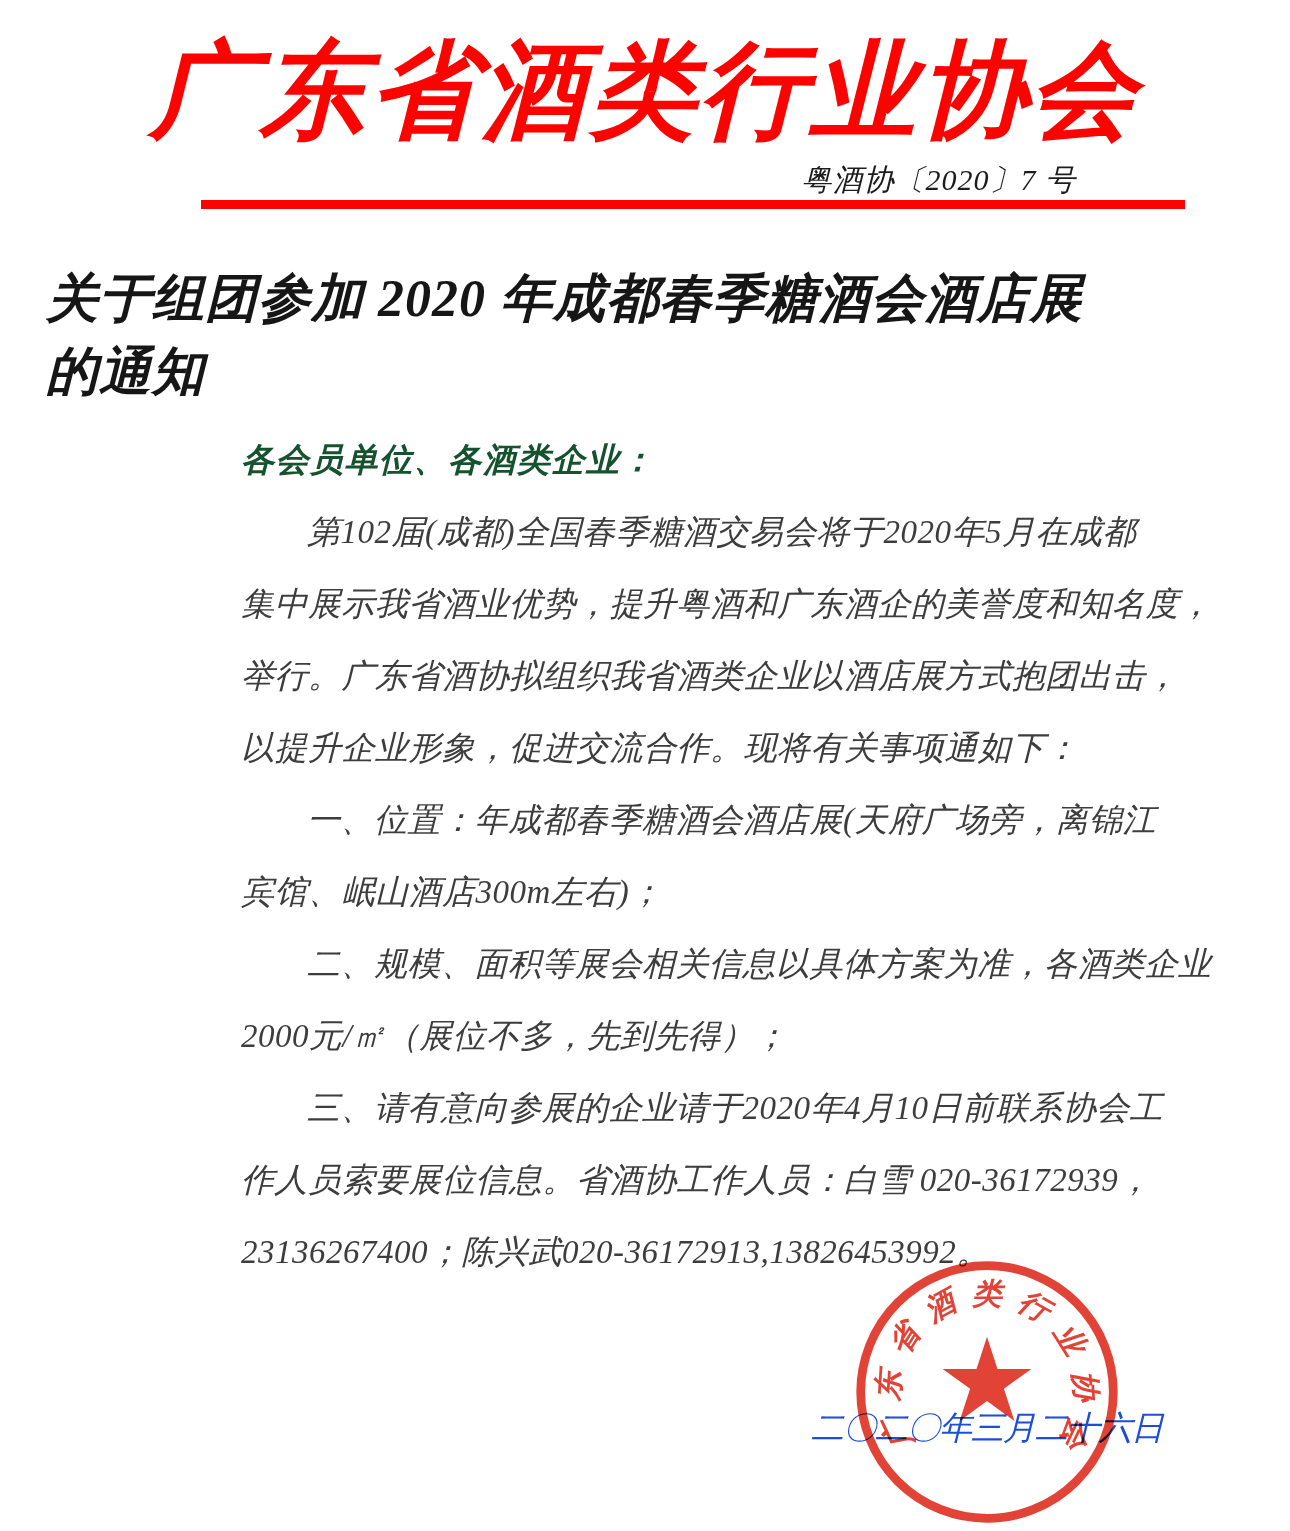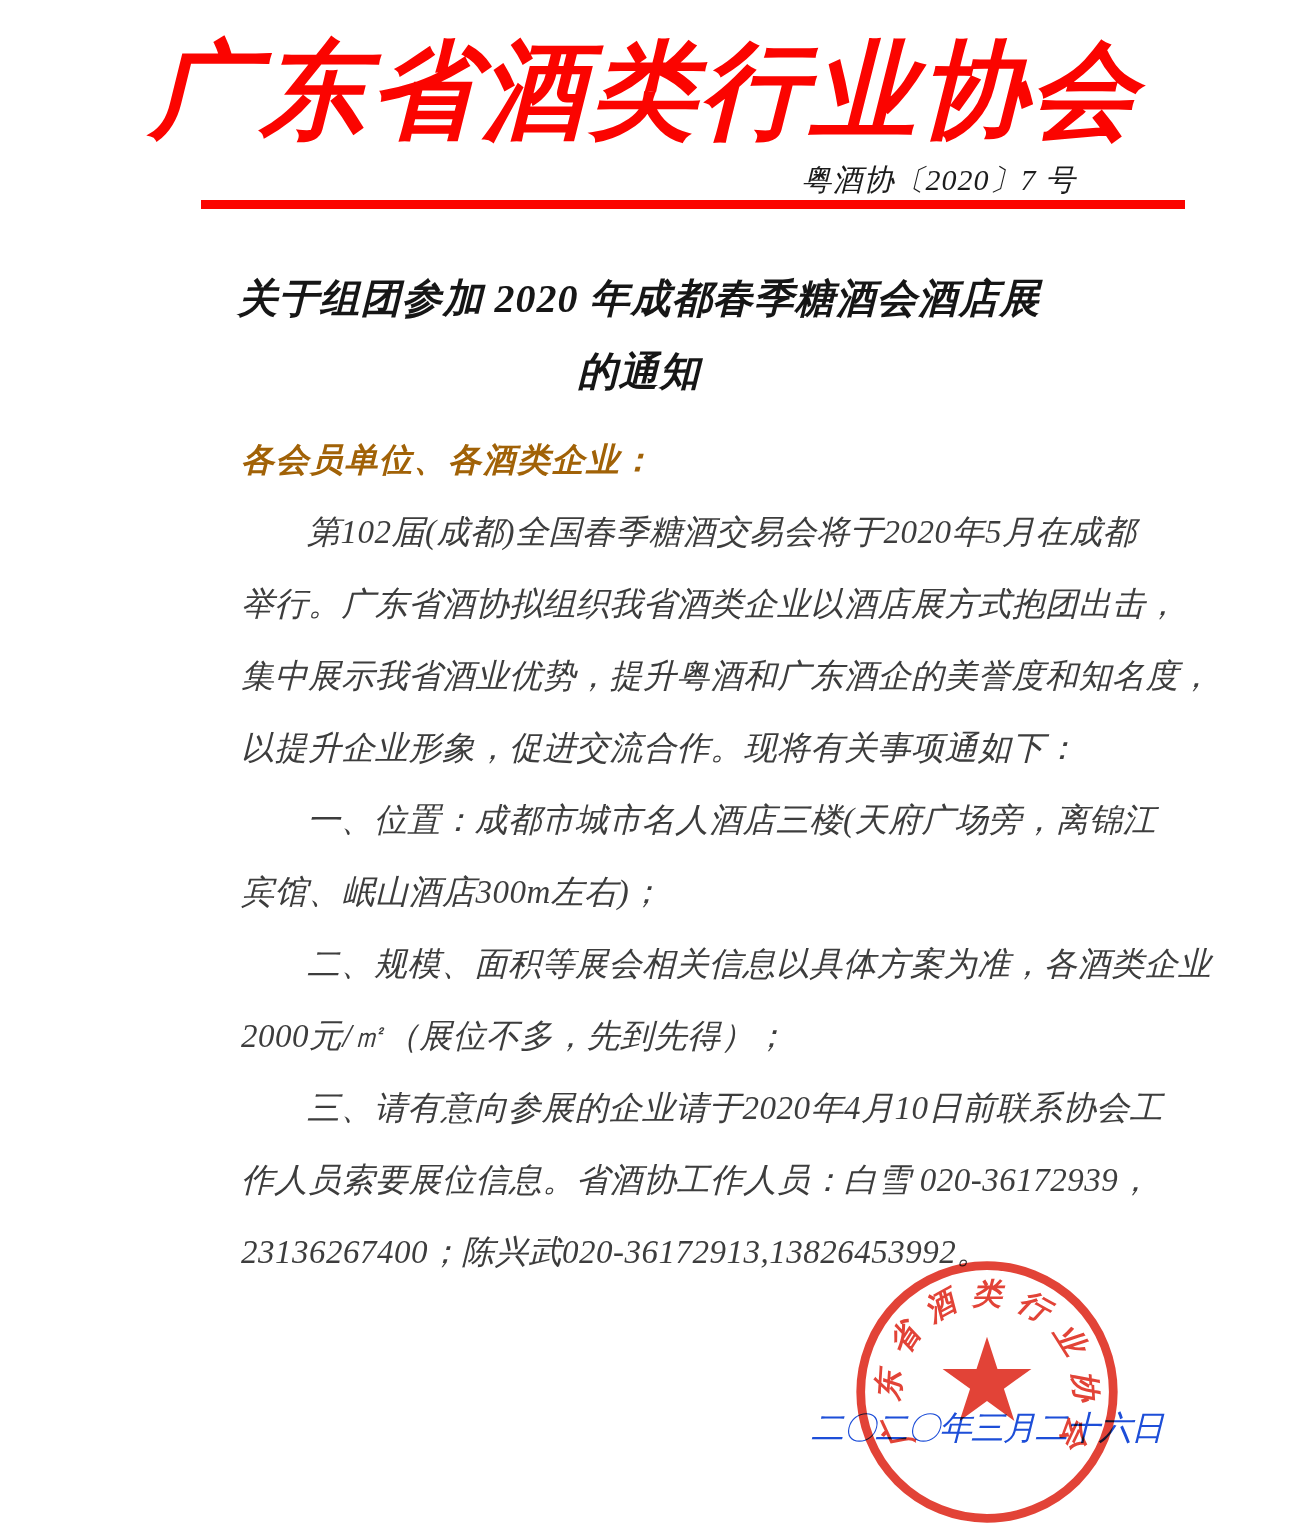--- a/index.html
+++ b/index.html
@@ -48,22 +48,22 @@
     left: 155px;
     width: 984px;
     height: 9px;
     background: var(--accent-red);
   }
   .doc-title {
     position: absolute;
     top: 252px;
     left: 0;
     right: 12px;
-    text-align: center;
-    font-size: 40px;
+    text-align: left;
+    font-size: 52px;
     font-weight: bold;
     color: var(--heading-text);
     line-height: 73px;
     letter-spacing: 1px;
   }
   .body-block {
     position: absolute;
     top: 414px;
     left: 195px;
     width: 950px;
@@ -72,21 +72,21 @@
     letter-spacing: 0.5px;
   }
   .body-line {
     line-height: 72px;
     height: 72px;
     white-space: nowrap;
   }
   .body-line.indent { text-indent: 2em; }
   .salutation {
     font-weight: bold;
-    color: #a16207;
+    color: #14532d;
     font-family: "Liberation Sans", "DejaVu Sans", sans-serif;
     letter-spacing: 1.5px;
   }
   .sign-date {
     position: absolute;
     top: 1396px;
     left: 765px;
     font-size: 33px;
     color: #1d4ed8;
     letter-spacing: -1px;
@@ -129,24 +129,24 @@
 
   <div class="doc-title">
     <div>关于组团参加 2020 年成都春季糖酒会酒店展</div>
     <div>的通知</div>
   </div>
 
   <div class="body-block">
     <div class="body-line salutation">各会员单位、各酒类企业：</div>
     <div id="body-lines">
         <div class="body-line indent">第102届(成都)全国春季糖酒交易会将于2020年5月在成都</div>
+        <div class="body-line">集中展示我省酒业优势，提升粤酒和广东酒企的美誉度和知名度，</div>
         <div class="body-line">举行。广东省酒协拟组织我省酒类企业以酒店展方式抱团出击，</div>
-        <div class="body-line">集中展示我省酒业优势，提升粤酒和广东酒企的美誉度和知名度，</div>
         <div class="body-line">以提升企业形象，促进交流合作。现将有关事项通如下：</div>
-        <div class="body-line indent">一、位置：成都市城市名人酒店三楼(天府广场旁，离锦江</div>
+        <div class="body-line indent">一、位置：年成都春季糖酒会酒店展(天府广场旁，离锦江</div>
         <div class="body-line">宾馆、岷山酒店300m左右)；</div>
         <div class="body-line indent">二、规模、面积等展会相关信息以具体方案为准，各酒类企业</div>
         <div class="body-line">2000元/㎡（展位不多，先到先得）；</div>
         <div class="body-line indent">三、请有意向参展的企业请于2020年4月10日前联系协会工</div>
         <div class="body-line">作人员索要展位信息。省酒协工作人员：白雪 020-36172939，</div>
         <div class="body-line">23136267400；陈兴武020-36172913,13826453992。</div>
       </div>
   </div>
 
   <div class="sign-date">二〇二〇年三月二十六日</div>

